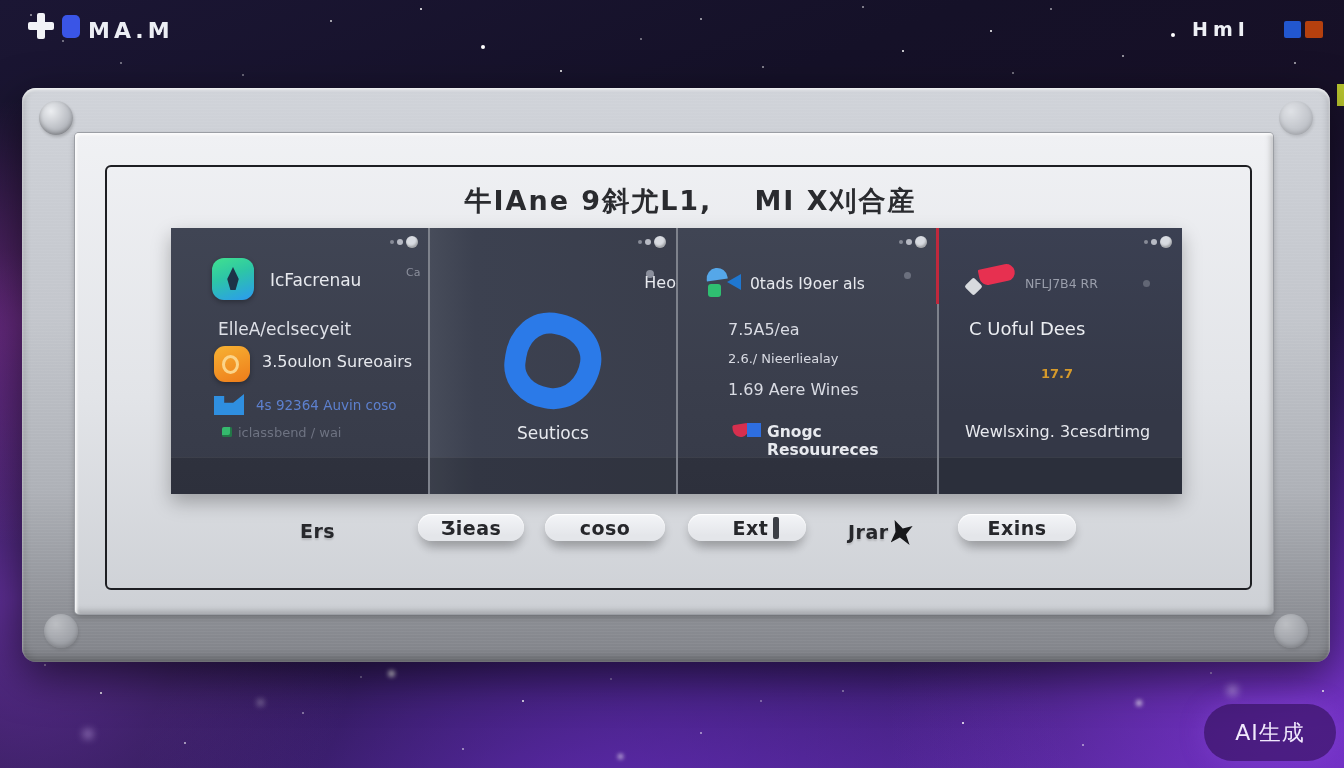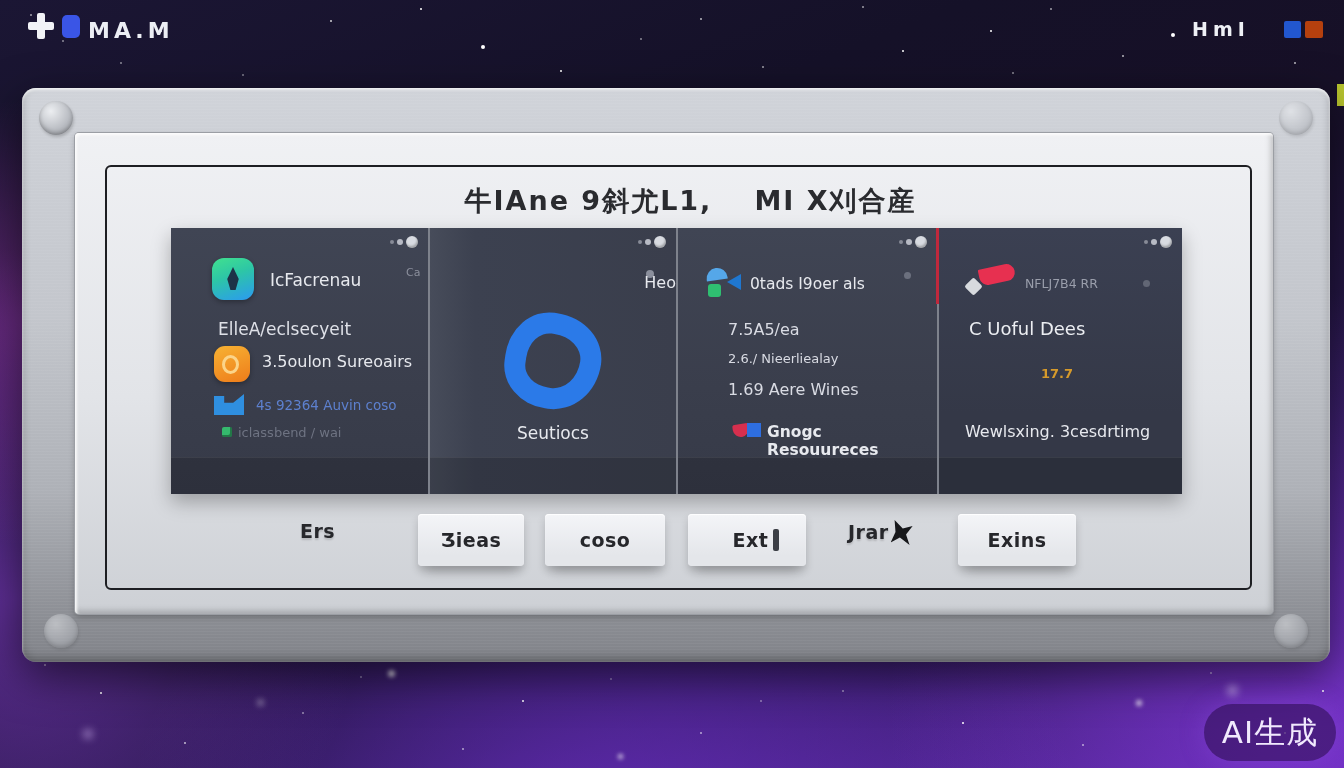--- a/index.html
+++ b/index.html
@@ -113,34 +113,34 @@
   .red-accent{position:absolute;right:-2px;top:0;width:3px;height:76px;background:#c0283c;}
 
   
   .cl4{position:absolute;left:26px;top:36px;width:52px;height:34px;}
   .cl4 .dia{position:absolute;left:2px;top:16px;width:13px;height:13px;background:#d7dade;transform:rotate(45deg);border-radius:2px;}
   .cl4 .bowl{position:absolute;left:14px;top:2px;width:36px;height:17px;background:#e73050;
     border-radius:3px 18px 18px 18px;transform:rotate(-12deg);}
   .val-orange{color:#d69a2b !important;}
 
   
-  .pill{position:absolute;height:52px;border-radius:4px;border:0;cursor:pointer;
+  .pill{position:absolute;height:27px;border-radius:19px;border:0;cursor:pointer;
     background:linear-gradient(180deg,#f4f5f8 0%,#e4e6ea 80%);color:#26272b;font-size:19px;font-weight:600;
     letter-spacing:.5px;display:flex;align-items:center;justify-content:center;
     box-shadow:0 5px 9px rgba(0,0,0,.18), 0 14px 12px -8px rgba(0,0,0,.16), inset 0 1px 1px #fff;}
   .btn-text{position:absolute;color:#26272b;font-size:19px;font-weight:600;letter-spacing:.5px;
     text-shadow:0 2px 2px rgba(0,0,0,.15);cursor:pointer;}
   .cursor-bar{display:inline-block;width:6px;height:22px;background:#3c3f46;border-radius:2px;margin-left:5px;}
   .jrar-glyph{display:inline-block;width:22px;height:25px;background:#17181b;margin-left:2px;vertical-align:-6px;
     clip-path:polygon(18% 0,55% 34%,100% 24%,70% 58%,86% 100%,42% 70%,0 90%,22% 48%);}
 
   
   .watermark{position:absolute;left:1204px;top:704px;width:132px;height:57px;border-radius:29px;
     background:rgba(50,16,88,.60);display:flex;align-items:center;justify-content:center;
-    color:#f1e9fd;font-size:31px;letter-spacing:1px;box-shadow:0 0 24px rgba(140,80,220,.35);}
+    color:#f1e9fd;font-size:22px;letter-spacing:1px;box-shadow:0 0 24px rgba(140,80,220,.35);}
 </style>
 </head>
 <body>
 
 <div class="scene">
   <div class="stars"></div>
   <div class="bokeh bk1"></div>
   <div class="bokeh bk2"></div>
   <div class="bokeh bk3"></div>
   <div class="bokeh bk4"></div>

